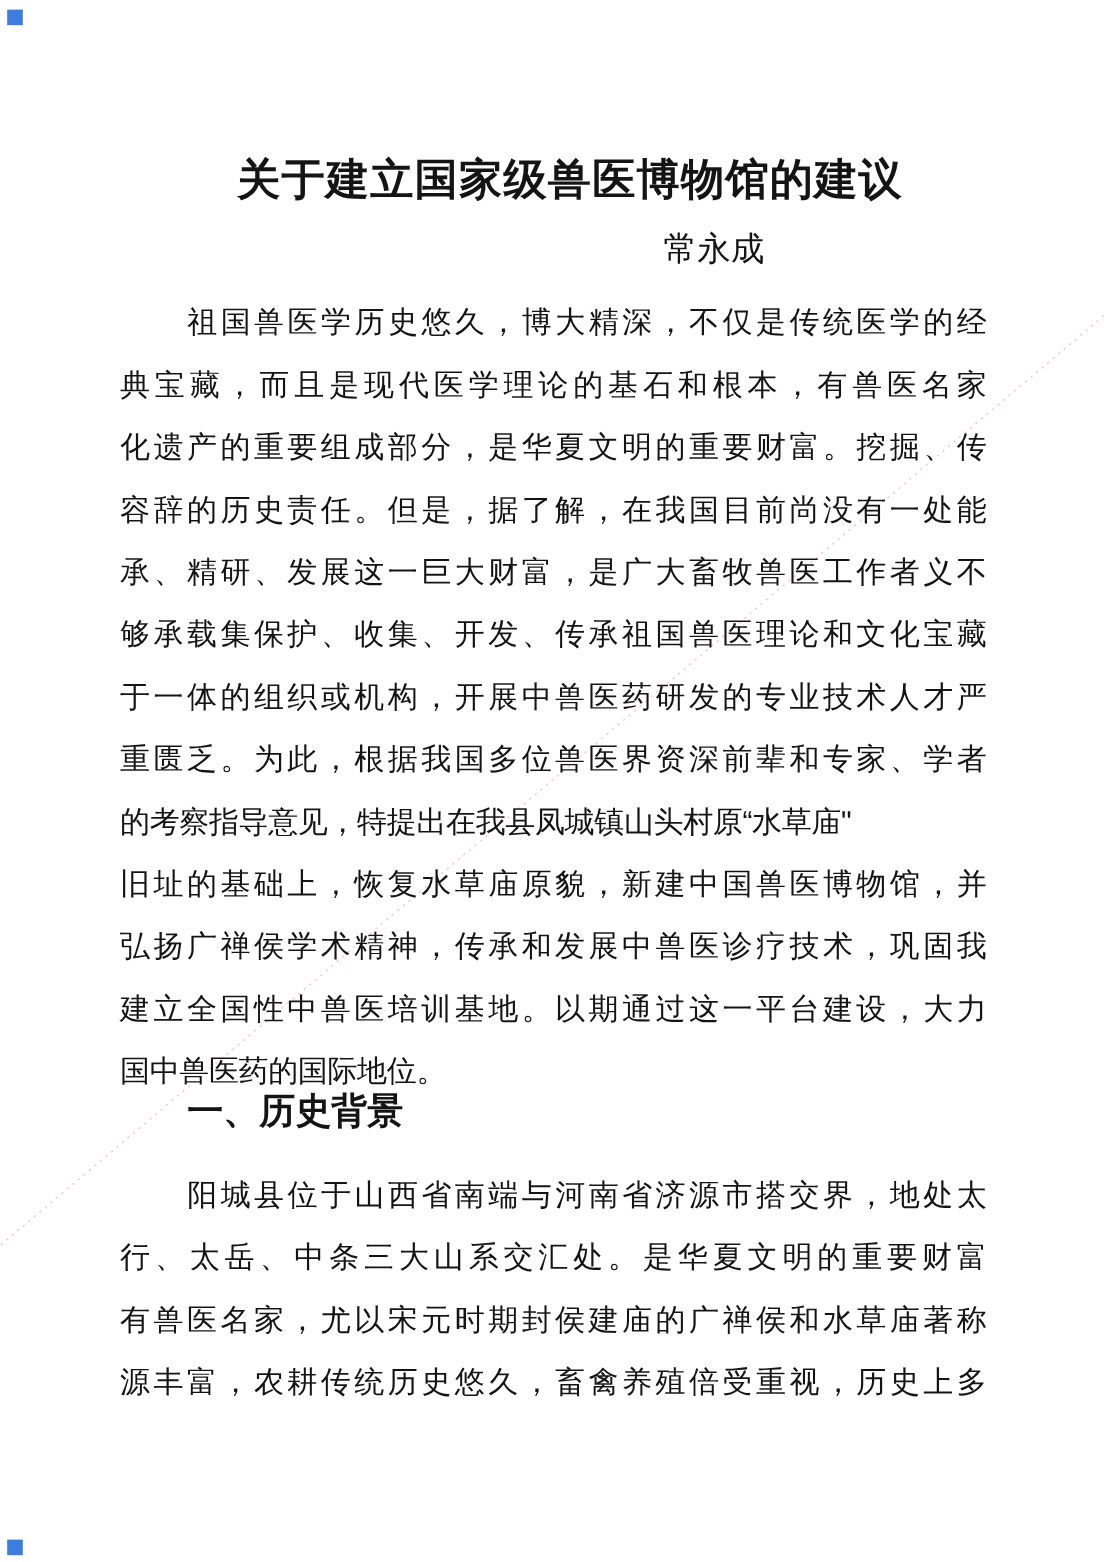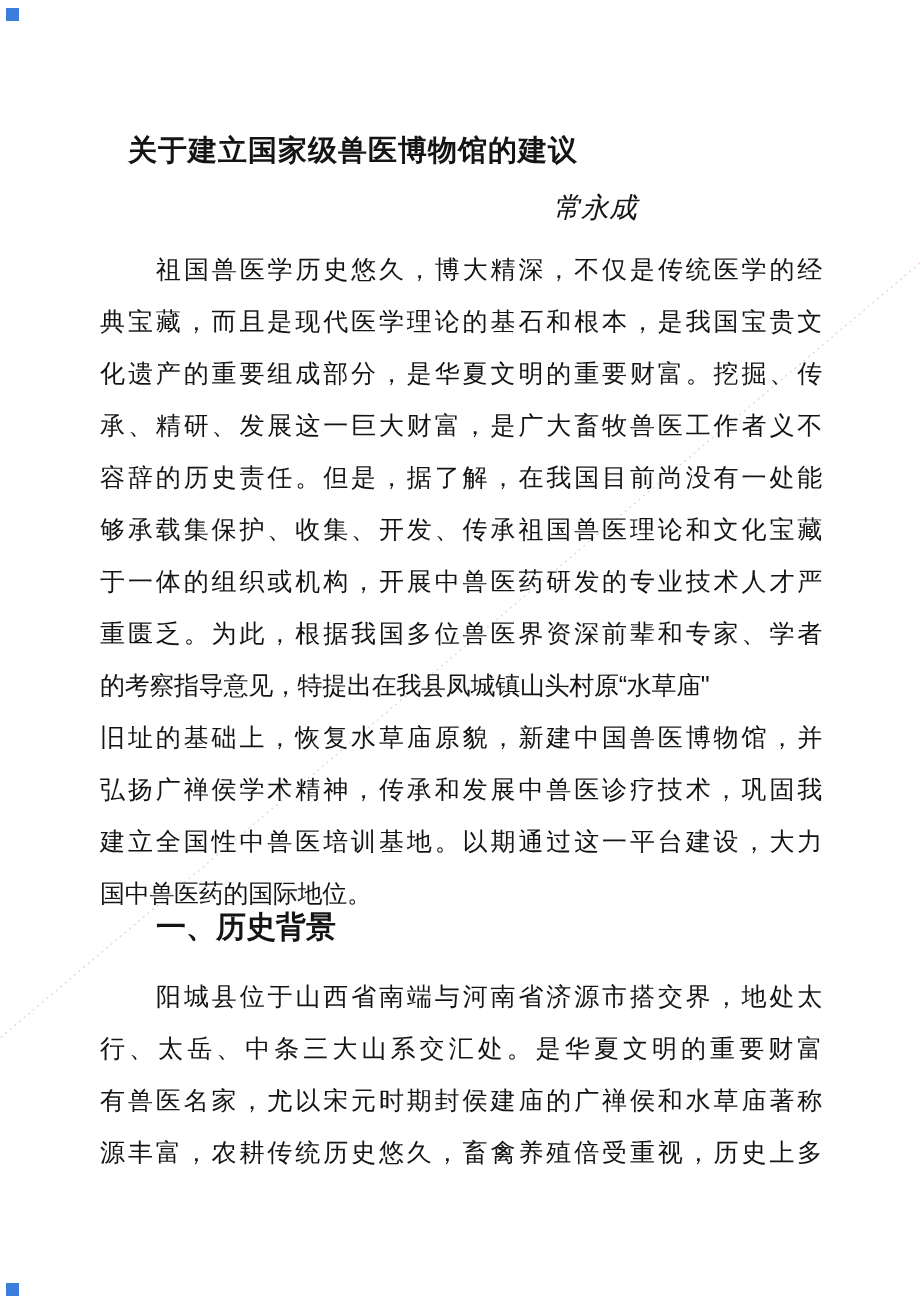--- a/index.html
+++ b/index.html
@@ -23,37 +23,36 @@
     width: 13px; height: 13px;
     background: #3e7de0;
   }
   .corner-marker.top { left: 6px; top: 8px; }
   .corner-marker.bottom { left: 6px; top: 1283px; }
 
   .doc-title {
     position: absolute;
     left: 100px; top: 120px;
     width: 722px;
-    font-size: 29px;
+    font-size: 36px;
     font-weight: bold;
     line-height: 60px;
-    text-align: left;
+    text-align: center;
     text-indent: 28px;
     letter-spacing: 1px;
     white-space: nowrap;
   }
   .doc-author {
     position: absolute;
     left: 100px; top: 190px;
     width: 722px;
     font-size: 28px;
     line-height: 36px;
     padding-left: 453px;
     box-sizing: border-box;
-    font-style: italic;
   }
   .para {
     position: absolute;
     left: 100px;
     width: 722px;
   }
   .para-1 { top: 243px; }
   .para-2 { top: 970px; }
   .tline {
     display: block;
@@ -90,24 +89,24 @@
 
   <div class="corner-marker top"></div>
   <div class="corner-marker bottom"></div>
 
   <div class="doc-title">关于建立国家级兽医博物馆的建议</div>
 
   <div class="doc-author">常永成</div>
 
   <div class="para para-1">
     <span class="tline indent">祖国兽医学历史悠久，博大精深，不仅是传统医学的经</span>
-    <span class="tline">典宝藏，而且是现代医学理论的基石和根本，是我国宝贵文</span>
+    <span class="tline">典宝藏，而且是现代医学理论的基石和根本，有兽医名家</span>
     <span class="tline">化遗产的重要组成部分，是华夏文明的重要财富。挖掘、传</span>
+    <span class="tline">容辞的历史责任。但是，据了解，在我国目前尚没有一处能</span>
     <span class="tline">承、精研、发展这一巨大财富，是广大畜牧兽医工作者义不</span>
-    <span class="tline">容辞的历史责任。但是，据了解，在我国目前尚没有一处能</span>
     <span class="tline">够承载集保护、收集、开发、传承祖国兽医理论和文化宝藏</span>
     <span class="tline">于一体的组织或机构，开展中兽医药研发的专业技术人才严</span>
     <span class="tline">重匮乏。为此，根据我国多位兽医界资深前辈和专家、学者</span>
     <span class="tline endline">的考察指导意见，特提出在我县凤城镇山头村原“水草庙"</span>
     <span class="tline">旧址的基础上，恢复水草庙原貌，新建中国兽医博物馆，并</span>
     <span class="tline">弘扬广禅侯学术精神，传承和发展中兽医诊疗技术，巩固我</span>
     <span class="tline">建立全国性中兽医培训基地。以期通过这一平台建设，大力</span>
     <span class="tline endline">国中兽医药的国际地位。</span>
   </div>
 

